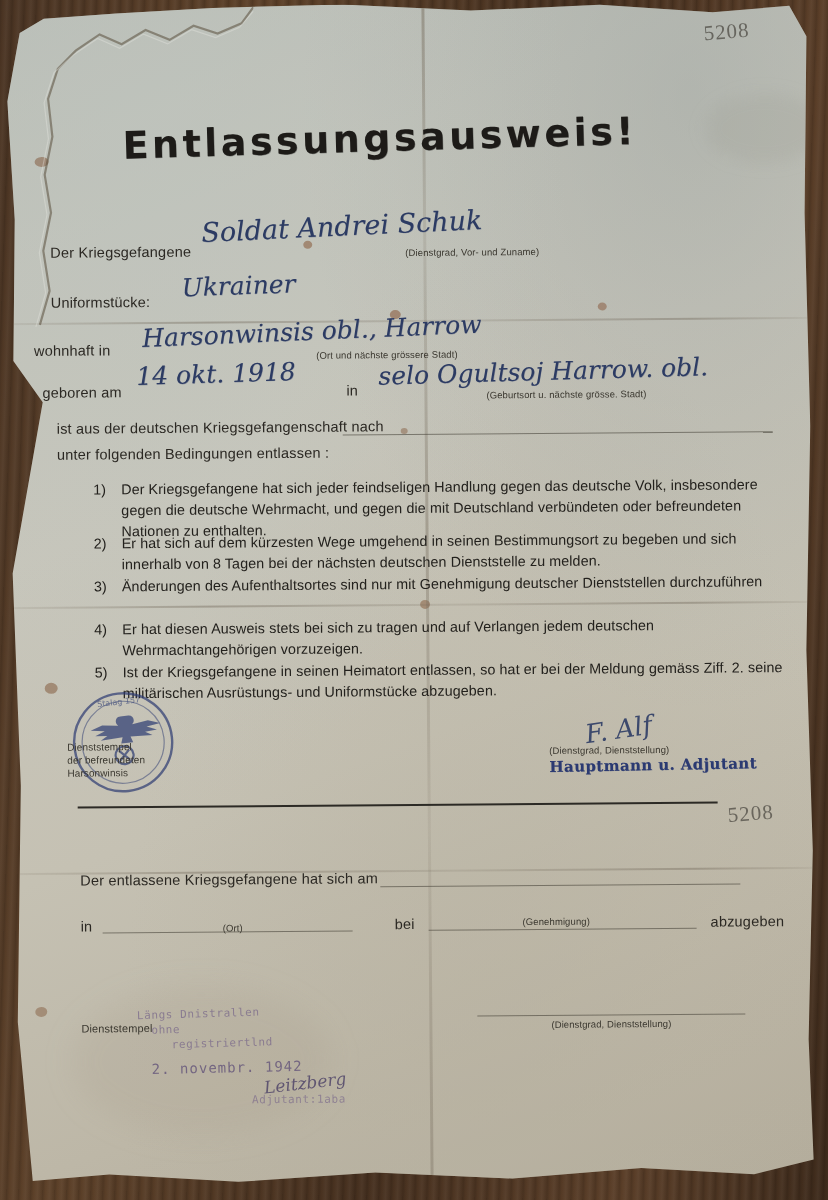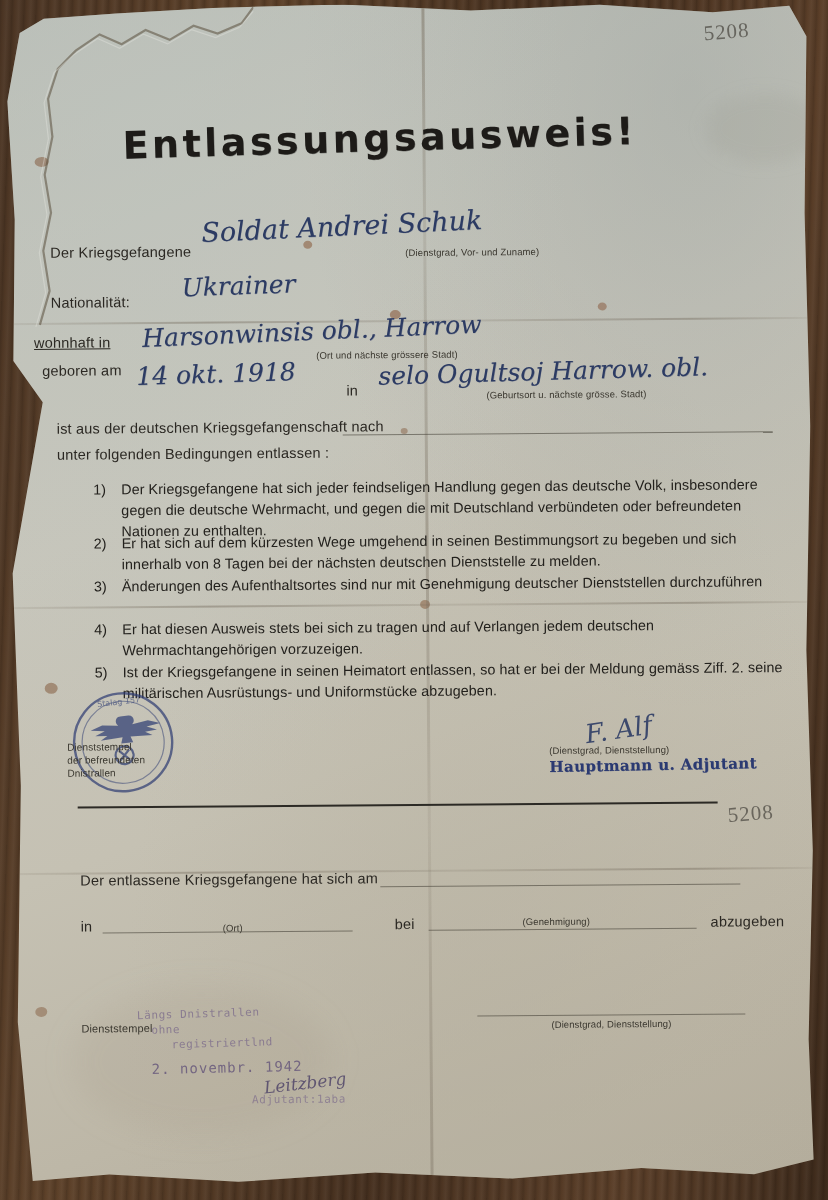--- a/index.html
+++ b/index.html
@@ -289,28 +289,28 @@
 
       <div class="pencil-num" style="left:700px;top:18px;">5208</div>
       <div class="pencil-num" style="left:718px;top:800px;">5208</div>
 
       <div id="title">Entlassungsausweis!</div>
 
       <div class="lbl" style="left:45px;top:238px;">Der Kriegsgefangene</div>
       <div class="hand" style="left:196px;top:206px;font-size:27px;transform:rotate(-2.2deg);">Soldat Andrei Schuk</div>
       <div class="sub" style="left:400px;top:243px;">(Dienstgrad, Vor- und Zuname)</div>
 
-      <div class="lbl" style="left:45px;top:288px;">Nationalität:</div>
+      <div class="lbl" style="left:45px;top:288px;">Uniformstücke:</div>
       <div class="hand" style="left:176px;top:266px;font-size:25px;transform:rotate(-1.6deg);">Ukrainer</div>
 
-      <div class="lbl" style="left:28px;top:328px;text-decoration:underline;">wohnhaft in</div>
+      <div class="lbl" style="left:28px;top:336px;">wohnhaft in</div>
       <div class="hand" style="left:136px;top:312px;font-size:25px;transform:rotate(-2deg);">Harsonwinsis obl., Harrow</div>
       <div class="sub" style="left:310px;top:345px;">(Ort und nächste grössere Stadt)</div>
 
-      <div class="lbl" style="left:36px;top:356px;">geboren am</div>
+      <div class="lbl" style="left:36px;top:378px;">geboren am</div>
       <div class="hand" style="left:130px;top:354px;font-size:25px;transform:rotate(-1.4deg);">14 okt. 1918</div>
       <div class="lbl" style="left:340px;top:378px;">in</div>
       <div class="hand" style="left:372px;top:354px;font-size:25px;transform:rotate(-1.2deg);">selo Ogultsoj Harrow. obl.</div>
       <div class="sub" style="left:480px;top:386px;">(Geburtsort u. nächste grösse. Stadt)</div>
 
       <div class="lbl" style="left:50px;top:414px;">ist aus der deutschen Kriegsgefangenschaft nach</div>
       <div class="rule" style="left:336px;top:430px;width:430px;"></div>
       <div class="lbl" style="left:50px;top:440px;">unter folgenden Bedingungen entlassen :</div>
 
       <div class="clause" style="left:114px;top:473px;width:660px;">
@@ -344,21 +344,21 @@
         <g fill="#2b3a72" opacity="0.85">
           <path d="M56 26 c-3 0 -5 2 -5 5 c0 2 1 3 2 4 l-16 -2 l-12 4 l14 2 l-10 4 l12 1 l-7 4 l22 -1 l-2 6 l12 0 l-2 -6 l22 1 l-7 -4 l12 -1 l-10 -4 l14 -2 l-12 -4 l-16 2 c1 -1 2 -2 2 -4 c0 -3 -2 -5 -5 -5 z"></path>
           <circle cx="56" cy="65" r="9" fill="none" stroke="#2b3a72" stroke-width="2.2"></circle>
           <path d="M51 60 l10 10 M61 60 l-10 10" stroke="#2b3a72" stroke-width="2.2"></path>
         </g>
         <text x="56" y="14" text-anchor="middle" font-family="DejaVu Sans, sans-serif" font-size="8" fill="#2b3a72" opacity="0.75">Stalag 157</text>
       </svg>
 
       <div class="sub" style="left:58px;top:735px;font-size:10px;">Dienststempel</div>
       <div class="sub" style="left:58px;top:748px;font-size:10px;">der befreundeten</div>
-      <div class="sub" style="left:58px;top:761px;font-size:10px;">Dnistrallen</div>
+      <div class="sub" style="left:58px;top:761px;font-size:10px;">Harsonwinsis</div>
 
       <div id="sig-script">F. Alf</div>
       <div class="sub" style="left:540px;top:742px;">(Dienstgrad, Dienststellung)</div>
       <div id="rank-stamp">Hauptmann u. Adjutant</div>
 
       <div id="heavy-rule"></div>
 
       <div class="lbl" style="left:70px;top:866px;">Der entlassene Kriegsgefangene hat sich am</div>
       <div class="rule" style="left:370px;top:882px;width:360px;"></div>
 

